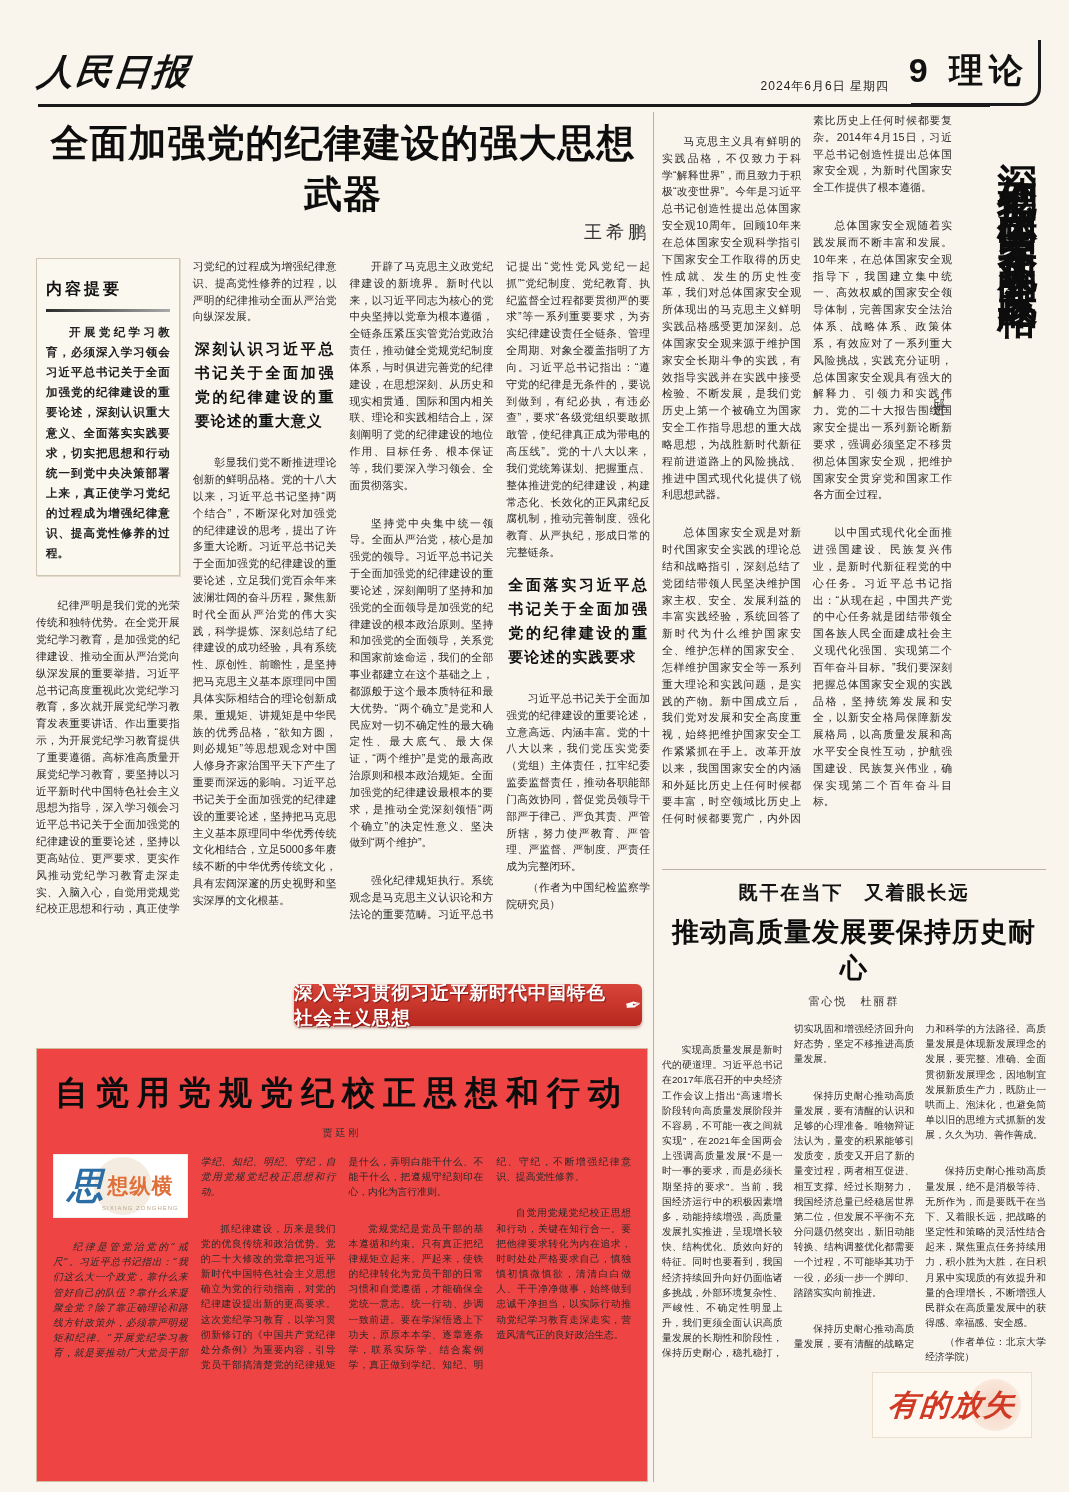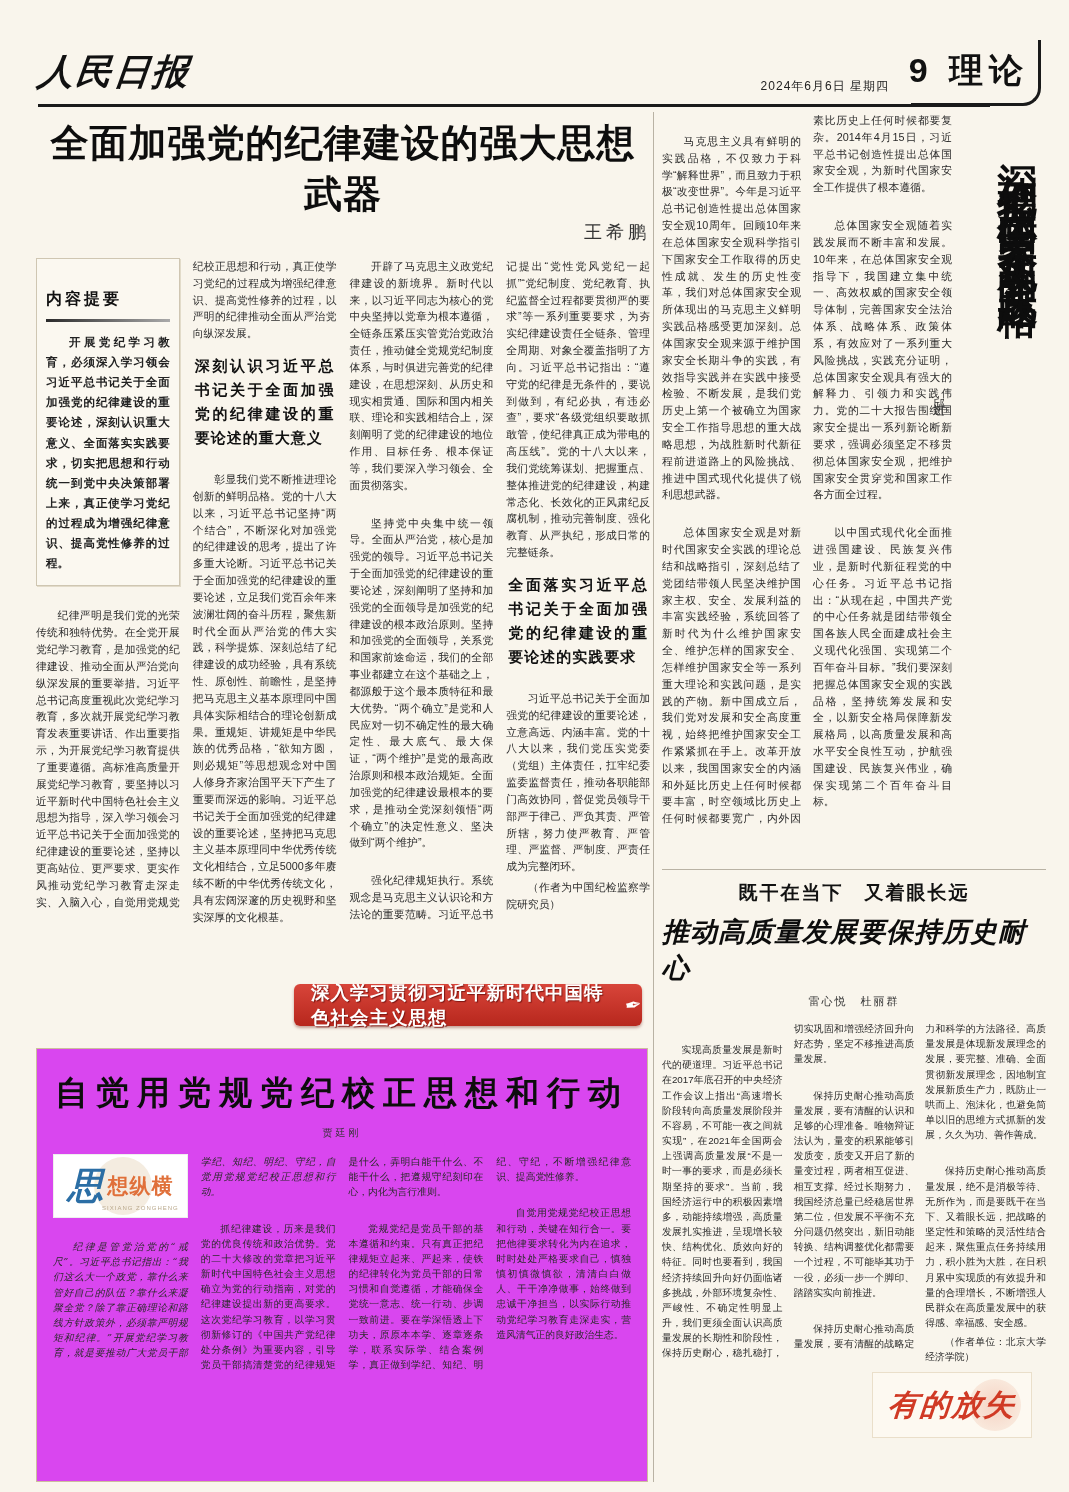--- a/index.html
+++ b/index.html
@@ -36,32 +36,31 @@
   }
   .para { text-indent:2em; margin-bottom:2px;margin-top:21px; }
   .subhead {
     font-weight:bold; font-size:15px; line-height:1.6; letter-spacing:1px;
     margin:12px 2px 10px 2px; color:#111; text-align:justify; break-inside:avoid;
   }
   .endnote { text-indent:2em; margin-top:4px; color:#2a2a2a; }
   
   .summary {
     break-inside:avoid; border:1px solid #cfc6b2; background:#fbf8f0;
-    padding:28px 9px 12px 9px; margin-bottom:10px; box-shadow:1px 1px 0 #e2dbc9;
+    padding:18px 9px 12px 9px; margin-bottom:10px; box-shadow:1px 1px 0 #e2dbc9;
   }
   .summary-title { font-size:16px; font-weight:bold; letter-spacing:3px; color:#111; }
   .summary-rule { height:3px; margin:7px 0 10px 0; background:linear-gradient(to right,#2b2b2b,#aaa); }
   .summary-text { font-size:11.5px; line-height:1.75; font-weight:bold; color:#222; text-indent:2em; text-align:justify; }
   
   .banner {
     position:absolute; left:294px; top:984px; width:348px; height:42px;
     background:linear-gradient(to bottom,#d8453a,#b7271d); border-radius:6px;
     display:flex; align-items:center; justify-content:center; gap:6px;
     box-shadow:0 2px 3px rgba(120,40,30,.4);
-    padding-left:17px;
   }
   .banner-text { color:#fff; font-weight:bold; font-size:18.5px; letter-spacing:1px; text-shadow:1px 1px 1px #7d1712; }
   .banner-icon { color:#fff; font-size:20px; transform:rotate(-10deg); }
   
   .right-art-text {
     position:absolute; left:662px; top:112px; width:290px; height:750px;
     column-count:2; column-gap:12px; font-size:10.8px; line-height:1.56;
     text-align:justify; color:#2a2a2a;
   }
   .v-headline {
@@ -69,21 +68,21 @@
     writing-mode:vertical-rl; text-orientation:upright;
     font-size:40px; font-weight:bold; letter-spacing:9px; color:#0d0d0d;
   }
   .v-author {
     position:absolute; left:930px; top:388px; writing-mode:vertical-rl; text-orientation:upright;
     font-size:12px; letter-spacing:6px; color:#333;
   }
   
   .mid-art { position:absolute; left:662px; top:880px; width:384px; height:600px; }
   .mid-kicker { text-align:center; font-size:19px; font-weight:bold; letter-spacing:2px; color:#111; }
-  .mid-headline { text-align:left; font-size:27px; font-weight:bold; letter-spacing:1px; margin-top:8px; color:#0d0d0d;font-style:italic; }
+  .mid-headline { text-align:center; font-size:27px; font-weight:bold; letter-spacing:1px; margin-top:8px; color:#0d0d0d; }
   .mid-authors { text-align:center; font-size:11px; margin-top:8px; letter-spacing:2px; color:#333; }
   .mid-cols {
     margin-top:12px; height:460px; column-count:3; column-gap:11px;
     font-size:9.8px; line-height:1.55; text-align:justify; color:#2a2a2a;
   }
   
   .fangshi-logo {
     position:absolute; left:210px; top:492px; width:160px; height:66px;
     background:#fdf9f1; border:1px solid #eadfca; display:flex; align-items:center; justify-content:center;
   }
@@ -91,21 +90,21 @@
     position:absolute; right:10px; top:6px; width:52px; height:52px; border-radius:50%;
     background:radial-gradient(circle,#f3c9b8 0%,#f8e4d6 70%,transparent 75%); opacity:.8;
   }
   .fangshi-text {
     position:relative; font-family:"DejaVu Serif",serif; font-style:italic; font-weight:bold;
     font-size:30px; color:#d03a25; letter-spacing:2px; transform:skewX(-5deg);
   }
   
   .bottom-art {
     position:absolute; left:36px; top:1048px; width:612px; height:434px;
-    border:1px solid #cdbd9d; background:#d946ef; padding:22px 16px 12px 16px;
+    border:1px solid #cdbd9d; background:#ef4444; padding:22px 16px 12px 16px;
   }
   .bottom-headline { text-align:center; font-size:33px; font-weight:bold; letter-spacing:8px; color:#0d0d0d; }
   .bottom-author { text-align:center; font-size:10px; margin-top:10px; letter-spacing:3px; color:#333; }
   .bottom-cols {
     margin-top:14px; height:300px; column-count:4; column-gap:13px;
     font-size:9.8px; line-height:1.55; text-align:justify; color:#2a2a2a;
   }
   .sixiang-logo {
     break-inside:avoid; background:#fff; border:1px solid #eee; height:64px; margin-bottom:8px;
     display:flex; align-items:center; justify-content:center; position:relative; overflow:hidden;

